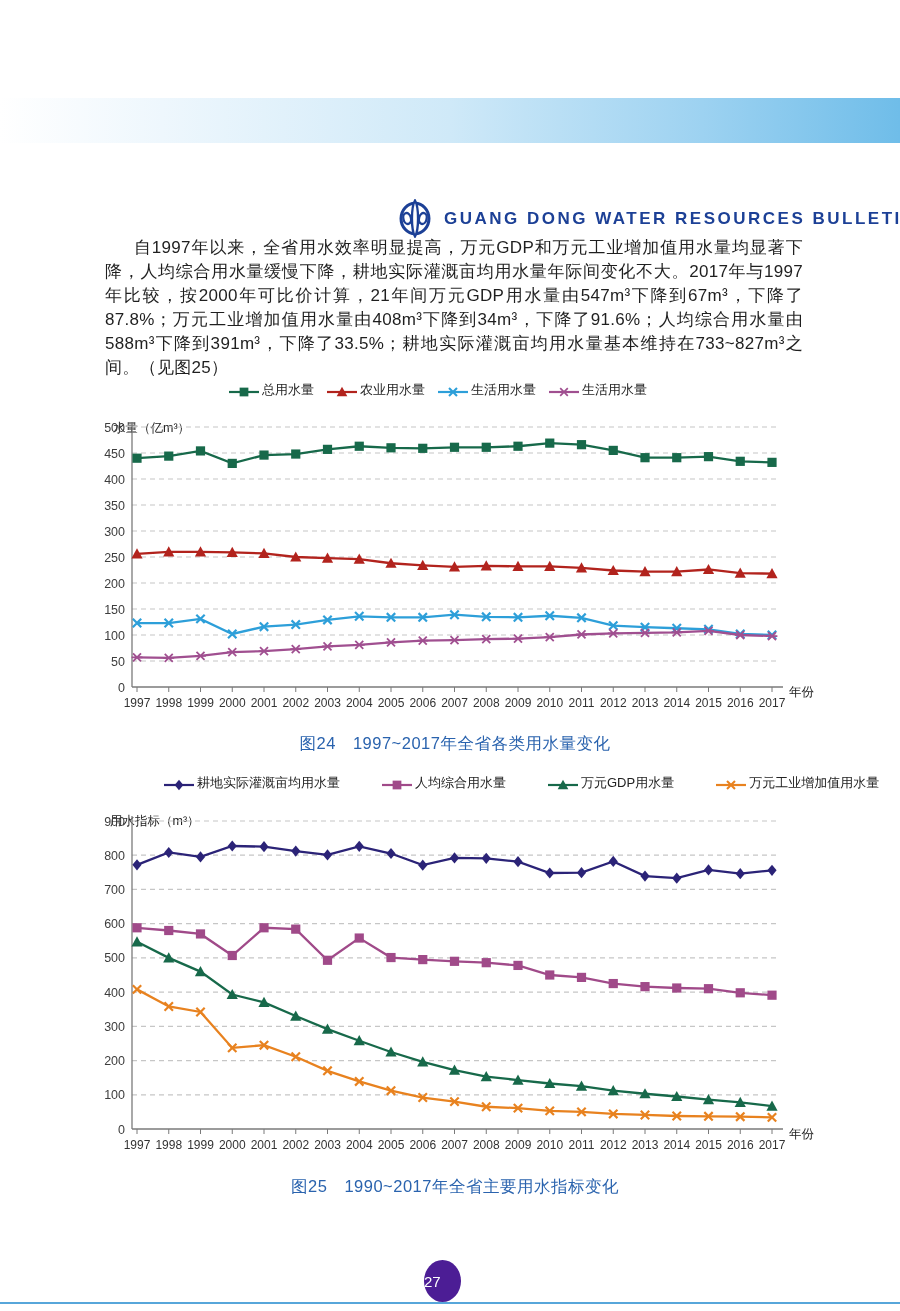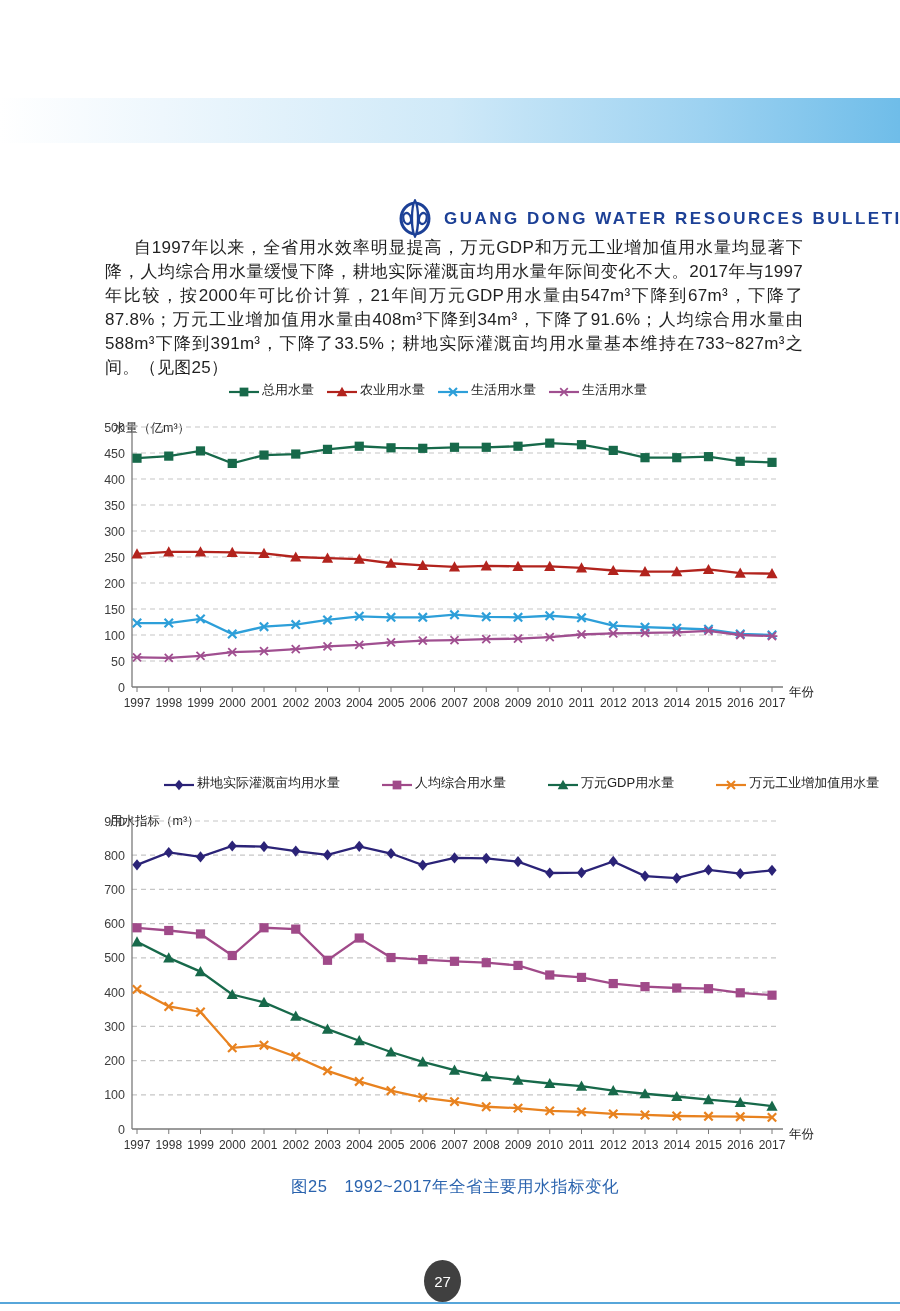--- a/index.html
+++ b/index.html
@@ -16,21 +16,21 @@
         text-indent:1.7em;letter-spacing:0.3px;}
   .unit-label{position:absolute;font-size:12.5px;color:#222;white-space:nowrap;margin-top:36px;}
   .legend{position:absolute;display:flex;align-items:center;white-space:nowrap;}
   .legend .item{display:flex;align-items:flex-end;margin-right:13px;}
   .legend .item span{font-size:13px;color:#222;margin-left:3px;}
   .chart-box{position:absolute;}
   .caption{position:absolute;left:100px;width:710px;text-align:center;
         font-size:16.5px;color:#2a63ae;font-weight:500;letter-spacing:0.5px;}
   .footer-line{position:absolute;left:0;top:1302px;width:900px;height:2px;background:#57a6da;}
   .page-badge{position:absolute;left:424px;top:1260px;width:37px;height:42px;border-radius:50%;
-        background:#404040;color:#fff;font-size:15px;display:flex;align-items:center;justify-content:center;}
+        background:#4c1d95;color:#fff;font-size:15px;display:flex;align-items:center;justify-content:flex-start;}
   svg{display:block;}
 </style>
 </head>
 <body>
 
 <div class="page">
 
   <div class="band">
     <svg class="logo" viewBox="0 0 40 43" width="36" height="39">
       <ellipse cx="20" cy="21.5" rx="15.5" ry="17" fill="none" stroke="#1c4096" stroke-width="3.4"></ellipse>
@@ -225,20 +225,21 @@
         <path d="M445.75,215.07999999999998 L453.75,223.07999999999998 M445.75,223.07999999999998 L453.75,215.07999999999998 M444.35,219.07999999999998 L455.15,219.07999999999998" stroke="#a04f90" stroke-width="1.8" fill="none"></path>
         <path d="M477.5,212.48 L485.5,220.48 M477.5,220.48 L485.5,212.48 M476.1,216.48 L486.9,216.48" stroke="#a04f90" stroke-width="1.8" fill="none"></path>
         <path d="M509.25,211.44 L517.25,219.44 M509.25,219.44 L517.25,211.44 M507.85,215.44 L518.65,215.44" stroke="#a04f90" stroke-width="1.8" fill="none"></path>
         <path d="M541,210.92000000000002 L549,218.92000000000002 M541,218.92000000000002 L549,210.92000000000002 M539.6,214.92000000000002 L550.4,214.92000000000002" stroke="#a04f90" stroke-width="1.8" fill="none"></path>
         <path d="M572.75,210.4 L580.75,218.4 M572.75,218.4 L580.75,210.4 M571.35,214.4 L582.15,214.4" stroke="#a04f90" stroke-width="1.8" fill="none"></path>
         <path d="M604.5,208.84 L612.5,216.84 M604.5,216.84 L612.5,208.84 M603.1,212.84 L613.9,212.84" stroke="#a04f90" stroke-width="1.8" fill="none"></path>
         <path d="M636.25,213 L644.25,221 M636.25,221 L644.25,213 M634.85,217 L645.65,217" stroke="#a04f90" stroke-width="1.8" fill="none"></path>
         <path d="M668,214.04 L676,222.04 M668,222.04 L676,214.04 M666.6,218.04 L677.4,218.04" stroke="#a04f90" stroke-width="1.8" fill="none"></path>
       </svg>
     </div>
+  <div class="caption" style="top:733px;">图24　1997~2017年全省各类用水量变化</div>
 
   <span class="unit-label" style="left:110px;top:777px;">用水指标（m³）</span>
   <div class="legend" style="left:164px;top:773px;height:20px;gap:29px;" id="legend-1">
       <div class="item">
         <svg width="30" height="14">
           <line x1="0" y1="7" x2="30" y2="7" stroke="#2b2377" stroke-width="2.2"></line>
           <path d="M15,1.6800000000000006 L19.369999999999997,7 L15,12.32 L10.63,7 Z" fill="#2b2377"></path>
         </svg>
         <span>耕地实际灌溉亩均用水量</span>
       </div>
@@ -413,20 +414,20 @@
         <path d="M445.55,294.6622222222222 L453.95,303.0622222222222 M445.55,303.0622222222222 L453.95,294.6622222222222" stroke="#e8821f" stroke-width="2.2" fill="none"></path>
         <path d="M477.3,295.6888888888889 L485.7,304.0888888888889 M477.3,304.0888888888889 L485.7,295.6888888888889" stroke="#e8821f" stroke-width="2.2" fill="none"></path>
         <path d="M509.05,297.7422222222222 L517.45,306.1422222222222 M509.05,306.1422222222222 L517.45,297.7422222222222" stroke="#e8821f" stroke-width="2.2" fill="none"></path>
         <path d="M540.8,298.7688888888889 L549.2,307.1688888888889 M540.8,307.1688888888889 L549.2,298.7688888888889" stroke="#e8821f" stroke-width="2.2" fill="none"></path>
         <path d="M572.55,299.79555555555555 L580.95,308.19555555555553 M572.55,308.19555555555553 L580.95,299.79555555555555" stroke="#e8821f" stroke-width="2.2" fill="none"></path>
         <path d="M604.3,300.1377777777778 L612.7,308.53777777777776 M604.3,308.53777777777776 L612.7,300.1377777777778" stroke="#e8821f" stroke-width="2.2" fill="none"></path>
         <path d="M636.05,300.48 L644.45,308.88 M636.05,308.88 L644.45,300.48" stroke="#e8821f" stroke-width="2.2" fill="none"></path>
         <path d="M667.8,301.1644444444444 L676.2,309.5644444444444 M667.8,309.5644444444444 L676.2,301.1644444444444" stroke="#e8821f" stroke-width="2.2" fill="none"></path>
       </svg>
     </div>
-  <div class="caption" style="top:1176px;">图25　1992~2017年全省主要用水指标变化</div>
+  <div class="caption" style="top:1176px;">图25　1990~2017年全省主要用水指标变化</div>
 
   <div class="footer-line"></div>
   <div class="page-badge">
     <span>27</span>
   </div>
 
 </div>
 
 </body></html>

